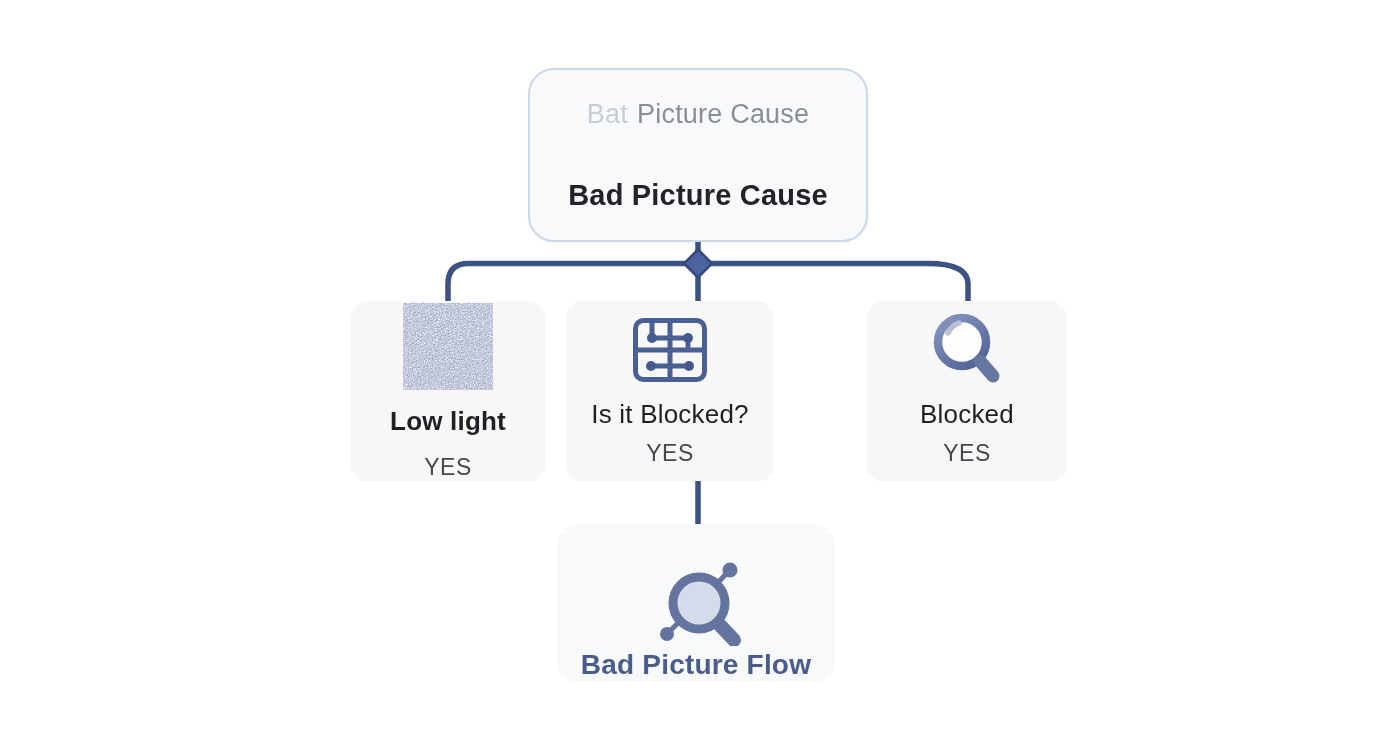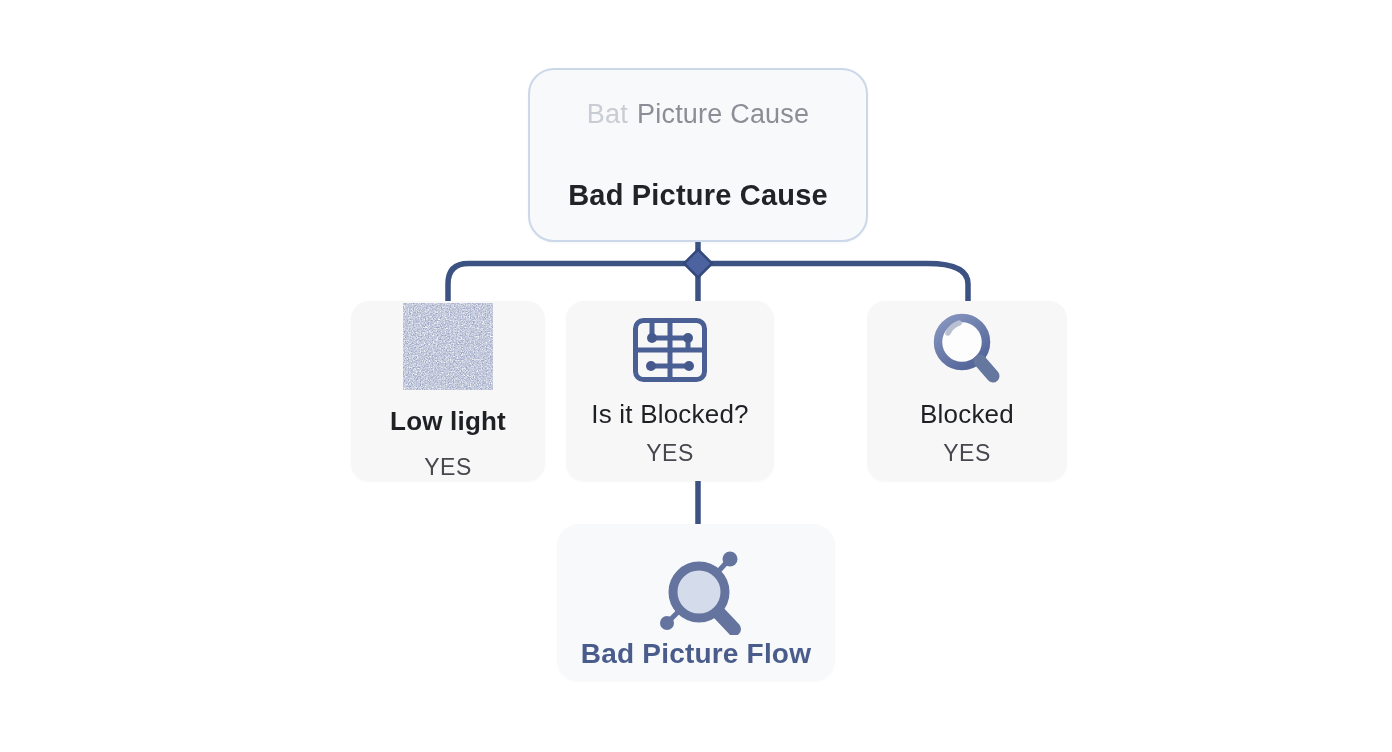--- a/index.html
+++ b/index.html
@@ -44,21 +44,21 @@
   .child-label { font-size: 26px; color: #1e2024; line-height: 32px; letter-spacing: 0.2px; }
   .label-bold { font-weight: 700; }
   .label-med  { font-weight: 500; }
   .answer-label { font-size: 23px; color: #46484e; font-weight: 400; margin-top: 10px; letter-spacing: 0.5px; }
 
   
   .result-node {
     left: 557px; top: 524px; width: 278px; height: 157px;
     background: #f8f9fb;
     border-radius: 22px;
-    justify-content: center;
+    justify-content: flex-end;
     box-shadow: 0 1px 2px rgba(120,140,180,0.06);
   }
   .result-icon-slot { height: 100px; display: flex; align-items: center; justify-content: center; padding-top: 10px; }
   .result-label { font-size: 28px; font-weight: 700; color: #4a5c8b; letter-spacing: 0.2px; margin-top: 2px; }
 </style>
 </head>
 <body>
 
 <div class="stage">
 

